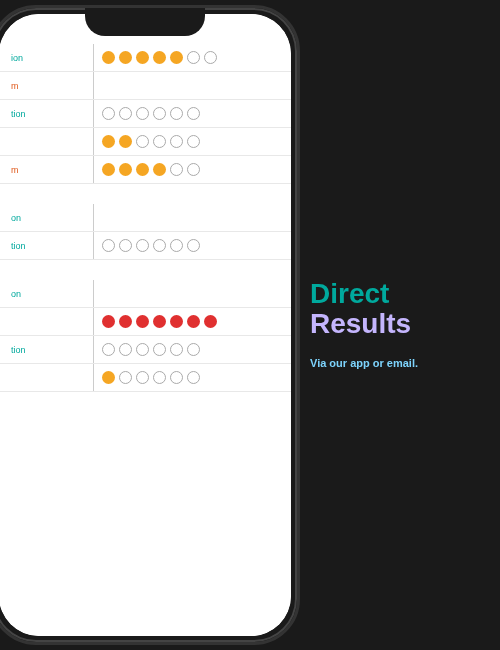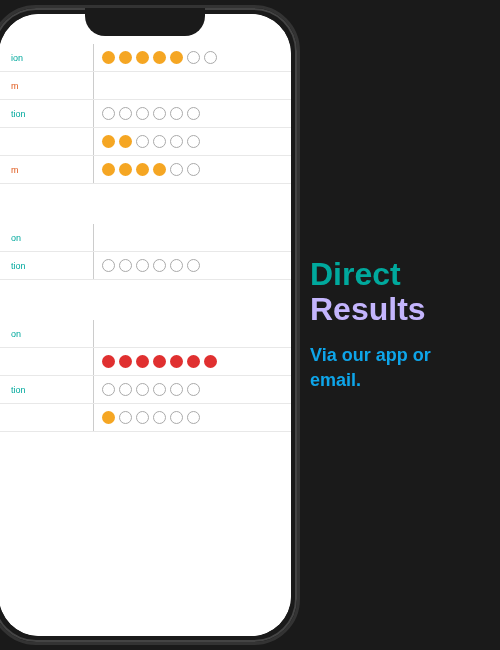--- a/index.html
+++ b/index.html
@@ -71,21 +71,20 @@
       width: 100%;
       height: 100%;
       background: #fff;
       overflow: hidden;
       padding-top: 30px;
       border-radius: 40px;
     }
 
     
     .table-section {
-      margin-bottom: 20px;
     }
 
     .table-row {
       display: flex;
       flex-direction: row;
       border-bottom: 1px solid #e8e8e8;
       min-height: 28px;
     }
 
     .cell-label {
@@ -137,38 +136,38 @@
       flex: 1;
       display: flex;
       flex-direction: column;
       justify-content: center;
       align-items: flex-start;
       padding: 20px 20px 20px 10px;
       background: #1a1a1a;
     }
 
     .headline {
-      font-size: 32px;
+      font-size: 28px;
       font-weight: 900;
       line-height: 1.1;
       margin-bottom: 16px;
     }
 
     .headline-direct {
       color: #00a99d;
     }
 
     .headline-results {
       color: #c4b5fd;
     }
 
     .subtext {
-      font-size: 18px;
+      font-size: 11px;
       font-weight: 700;
-      color: #0ea5e9;
+      color: #7dd3fc;
       line-height: 1.4;
     }
   </style>
 </head>
 <body>
 
 <div class="page-wrapper">
 
   <div class="phone-mockup">
     <div class="phone-outer">

